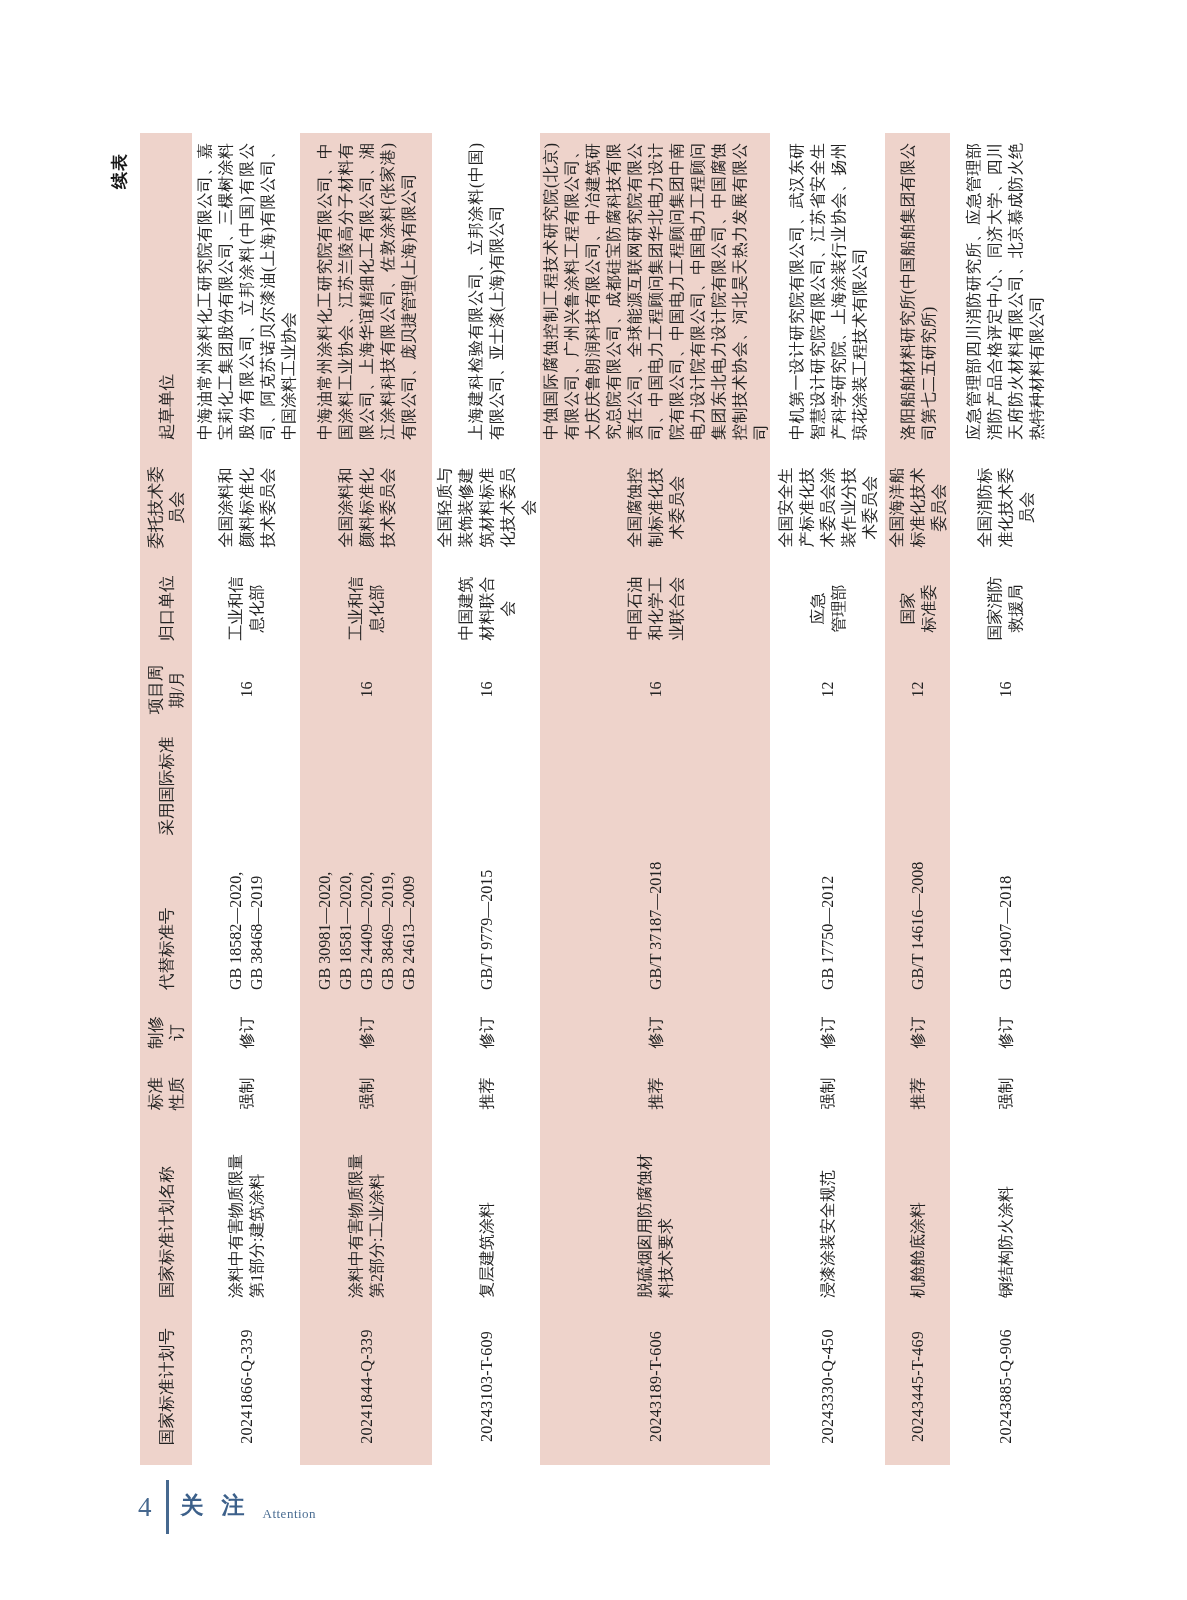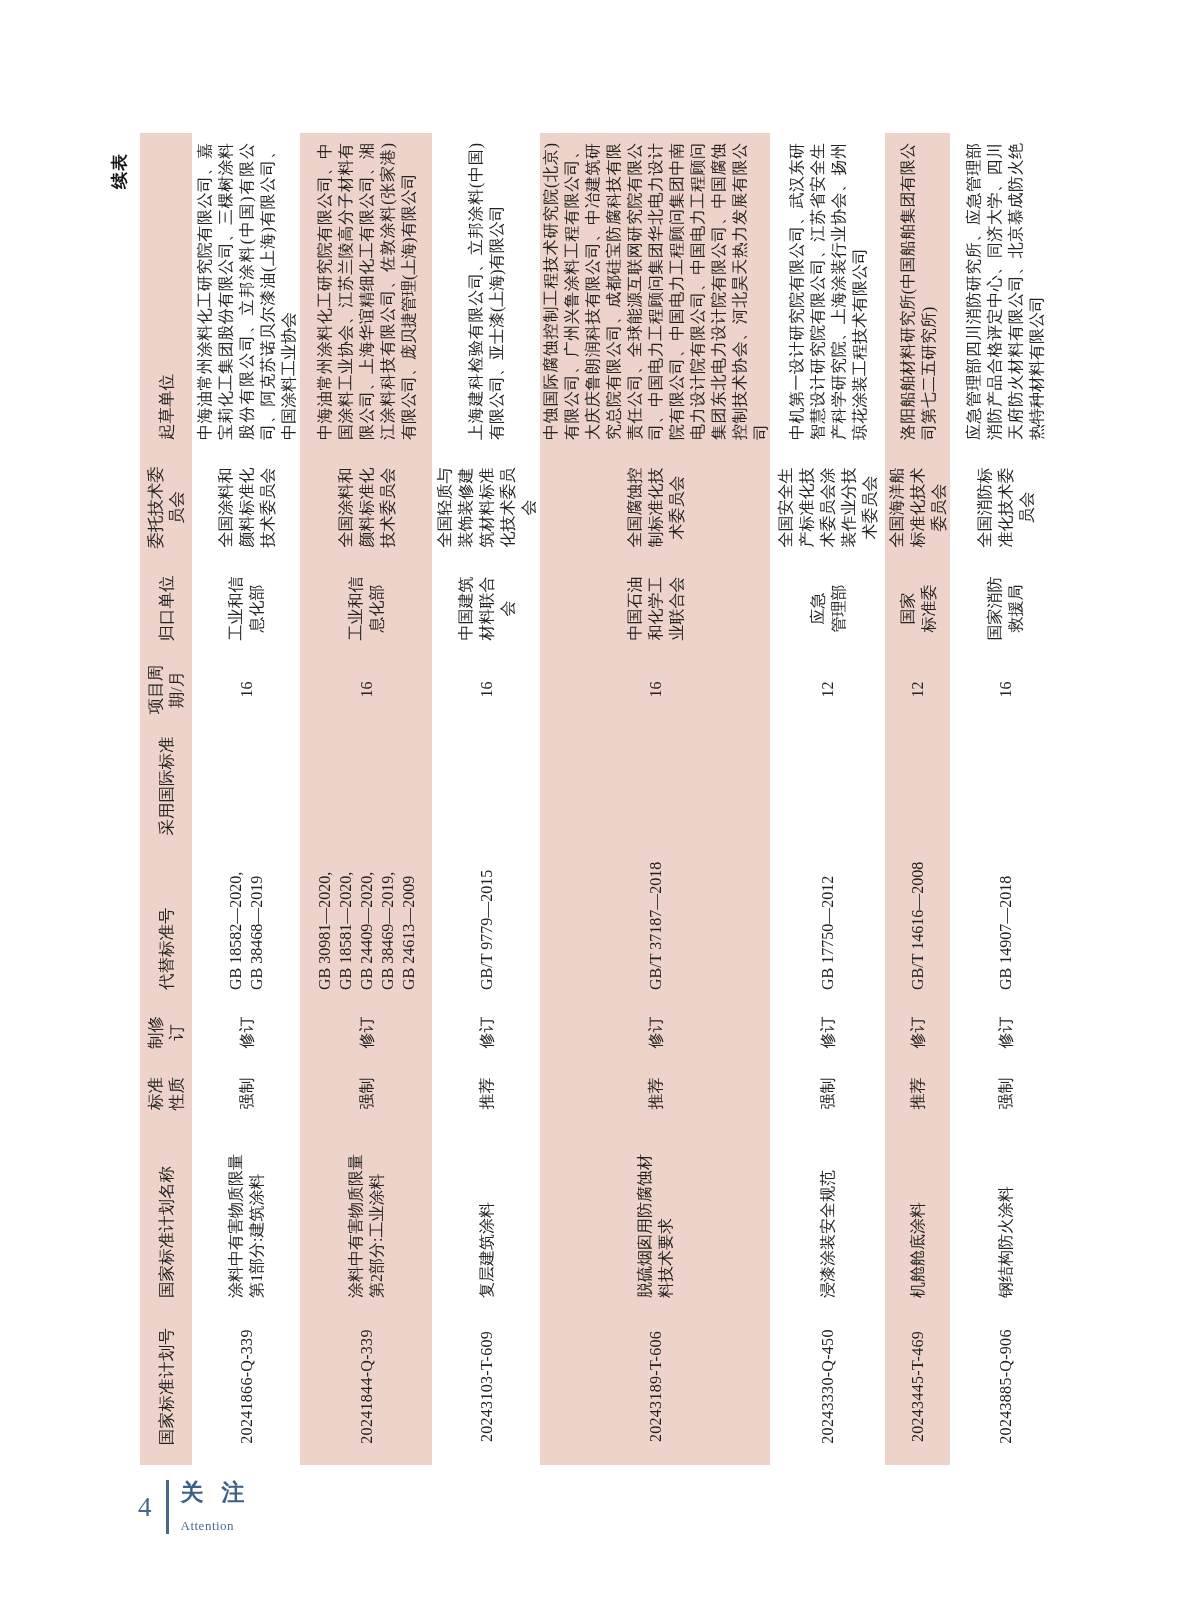--- a/index.html
+++ b/index.html
@@ -51,21 +51,21 @@
   .col-committee{justify-content:center;text-align:center;padding:0 15px;}
   .col-draft{padding:0 10px;}
   .col-draft .ci{text-align:justify;text-align-last:left;}
   
   .page-footer{
     position:absolute;left:138px;top:1480px;
     display:flex;align-items:center;
   }
   .pf-num{font-size:27px;color:#46688f;}
   .pf-bar{width:3px;height:54px;background:#46688f;margin:0 12px 0 14px;}
-  .pf-col{display:flex;flex-direction:column;}
+  .pf-col{display:flex;flex-direction:row;}
   .pf-cn{font-size:23px;font-weight:bold;letter-spacing:18px;color:#3c608a;line-height:1.1;}
   .pf-en{font-size:13px;color:#4a6d92;margin-top:13px;letter-spacing:.5px;}
 </style>
 </head>
 <body>
 
 <div class="page">
 
 
   <div class="table-rotor">

